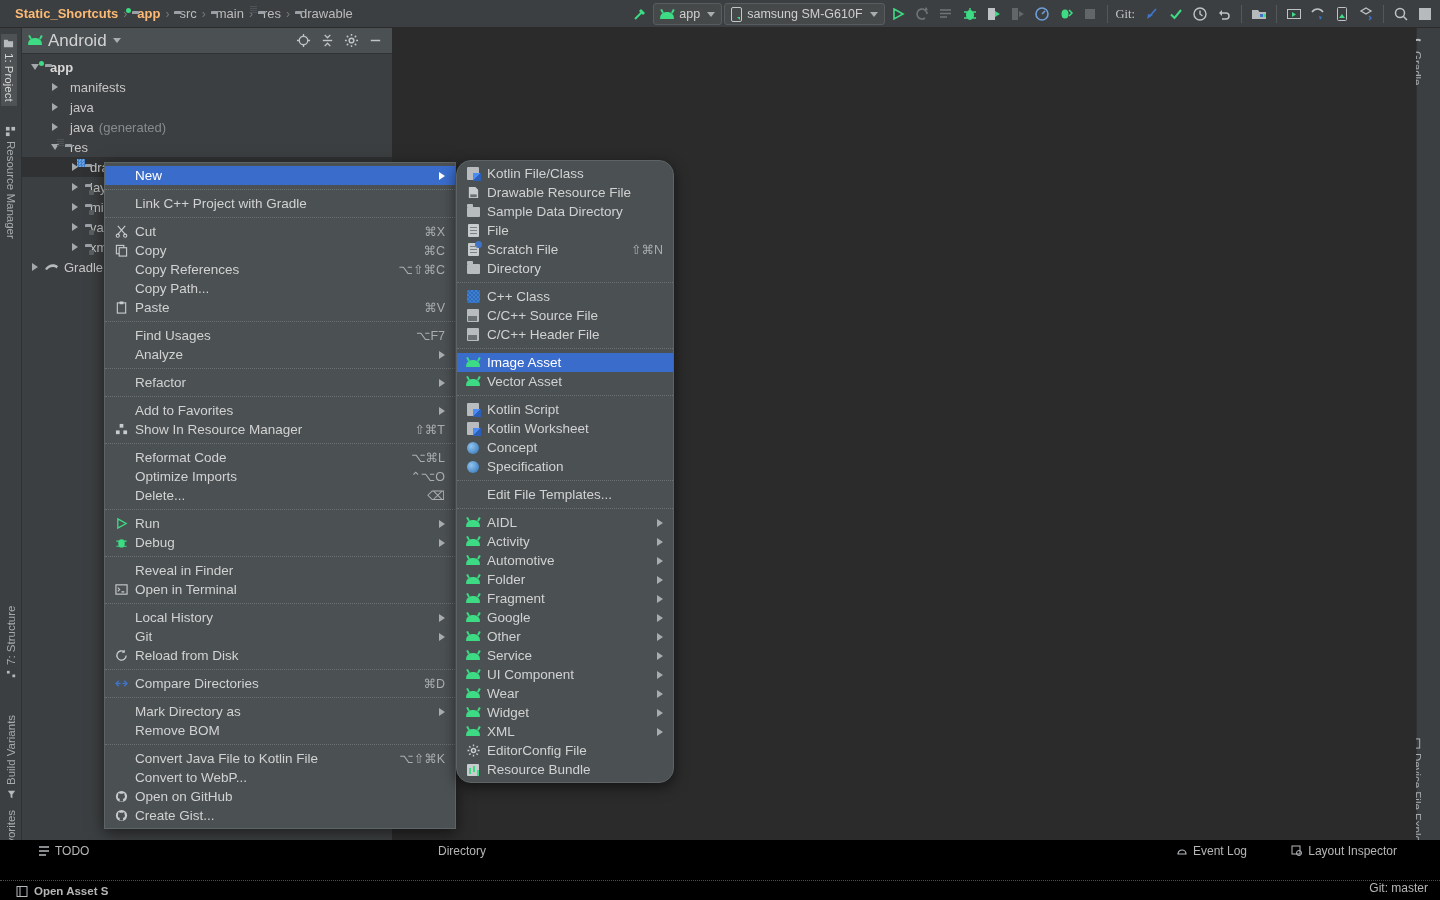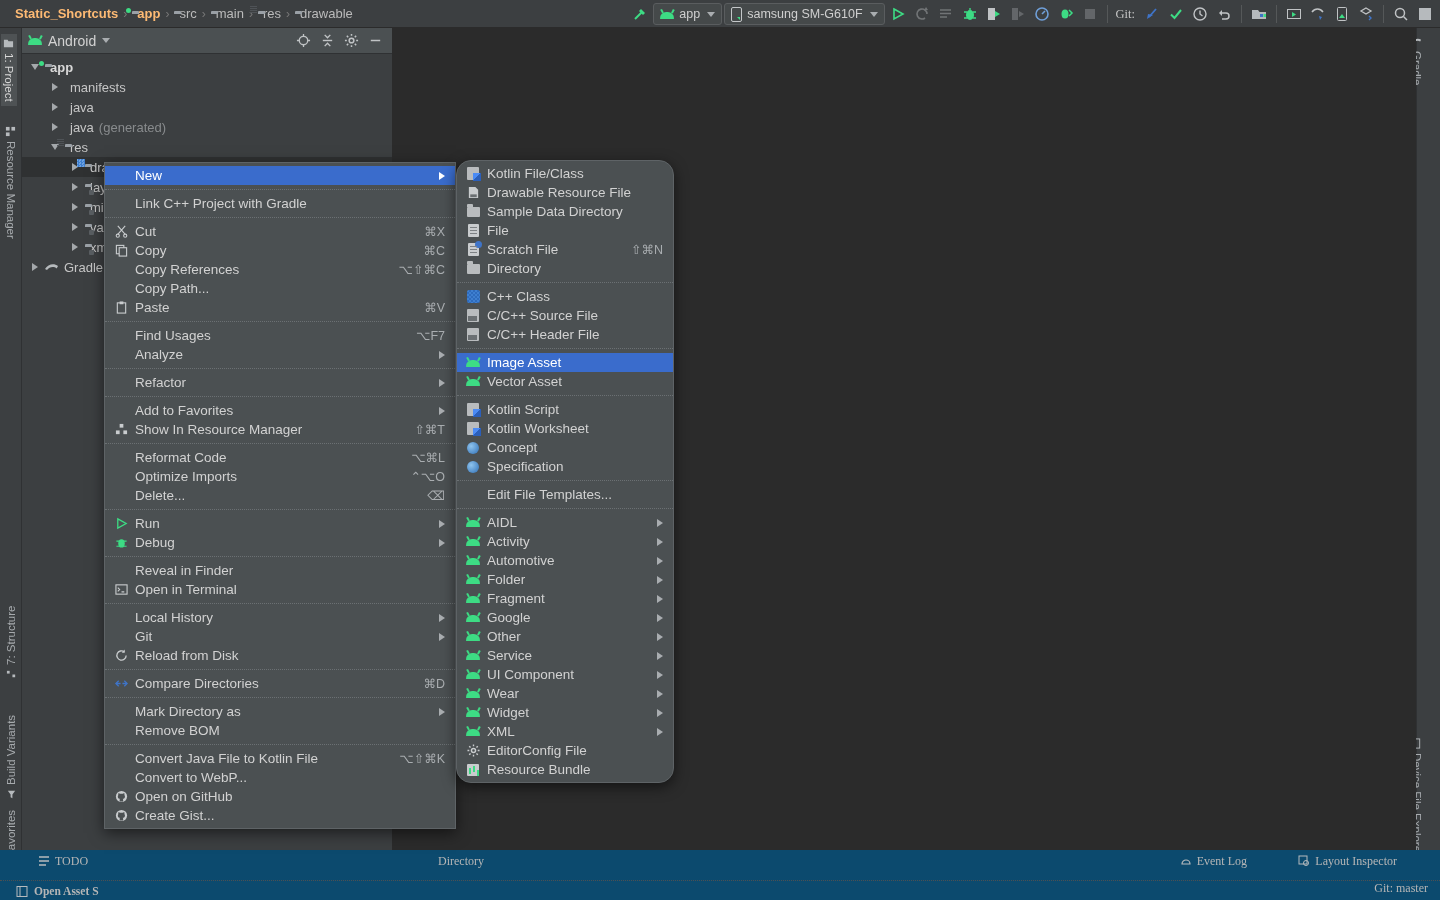--- a/index.html
+++ b/index.html
@@ -108,21 +108,21 @@
 
   
   .panel {
     position: absolute; left: 22px; top: 28px; width: 370px; height: 845px;
     background: #3c3f41;
   }
   .panel-head {
     height: 26px; display: flex; align-items: center; padding: 0 6px;
     background: #4b5052; border-bottom: 1px solid #2f3133;
   }
-  .panel-title { font-size: 14px; color: #d2d2d2; margin-left: 6px; }
+  .panel-title { font-size: 17px; color: #d2d2d2; margin-left: 6px; }
   .panel-tools { margin-left: auto; display: flex; align-items: center; gap: 2px; }
   .ptool { width: 22px; height: 20px; display: flex; align-items: center; justify-content: center; }
   .tree { padding-top: 3px; font-size: 13px; }
   .trow { height: 20px; display: flex; align-items: center; gap: 5px; padding-right: 6px; }
   .trow.sel { background: #2f3132; }
   .tw { width: 10px; display: flex; justify-content: center; }
   .arrow-r { width: 0; height: 0; border-top: 4px solid transparent;
      border-bottom: 4px solid transparent; border-left: 6px solid #a4a8ab; }
   .arrow-d { width: 0; height: 0; border-left: 4px solid transparent;
      border-right: 4px solid transparent; border-top: 6px solid #a4a8ab; }
@@ -137,23 +137,22 @@
   }
   .hints {
     position: absolute; left: 30px; top: 290px;
     font-size: 14.5px; color: #999999; line-height: 36px;
   }
   .hints .k { color: #3f74c8; font-weight: bold; }
   .hints .row { white-space: nowrap; }
 
   
   .status {
-    position: absolute; left: 0; bottom: 0; width: 1440px; height: 50px;
-    background: #0c4a6e;
-    font-family: Liberation Serif, serif;
+    position: absolute; left: 0; bottom: 0; width: 1440px; height: 60px;
+    background: #000000;
   }
   .status-top {
     position: absolute; left: 0; top: 0; width: 1440px; height: 22px;
     display: flex; align-items: center;
   }
   .st-item { display: flex; align-items: center; gap: 5px; font-size: 12px; color: #b6b6b6;
      padding: 0 8px; height: 20px; }
   .status-bot {
     position: absolute; left: 0; bottom: 0; width: 1440px; height: 20px;
     display: flex; border-top: 1px dotted #4d5052;

